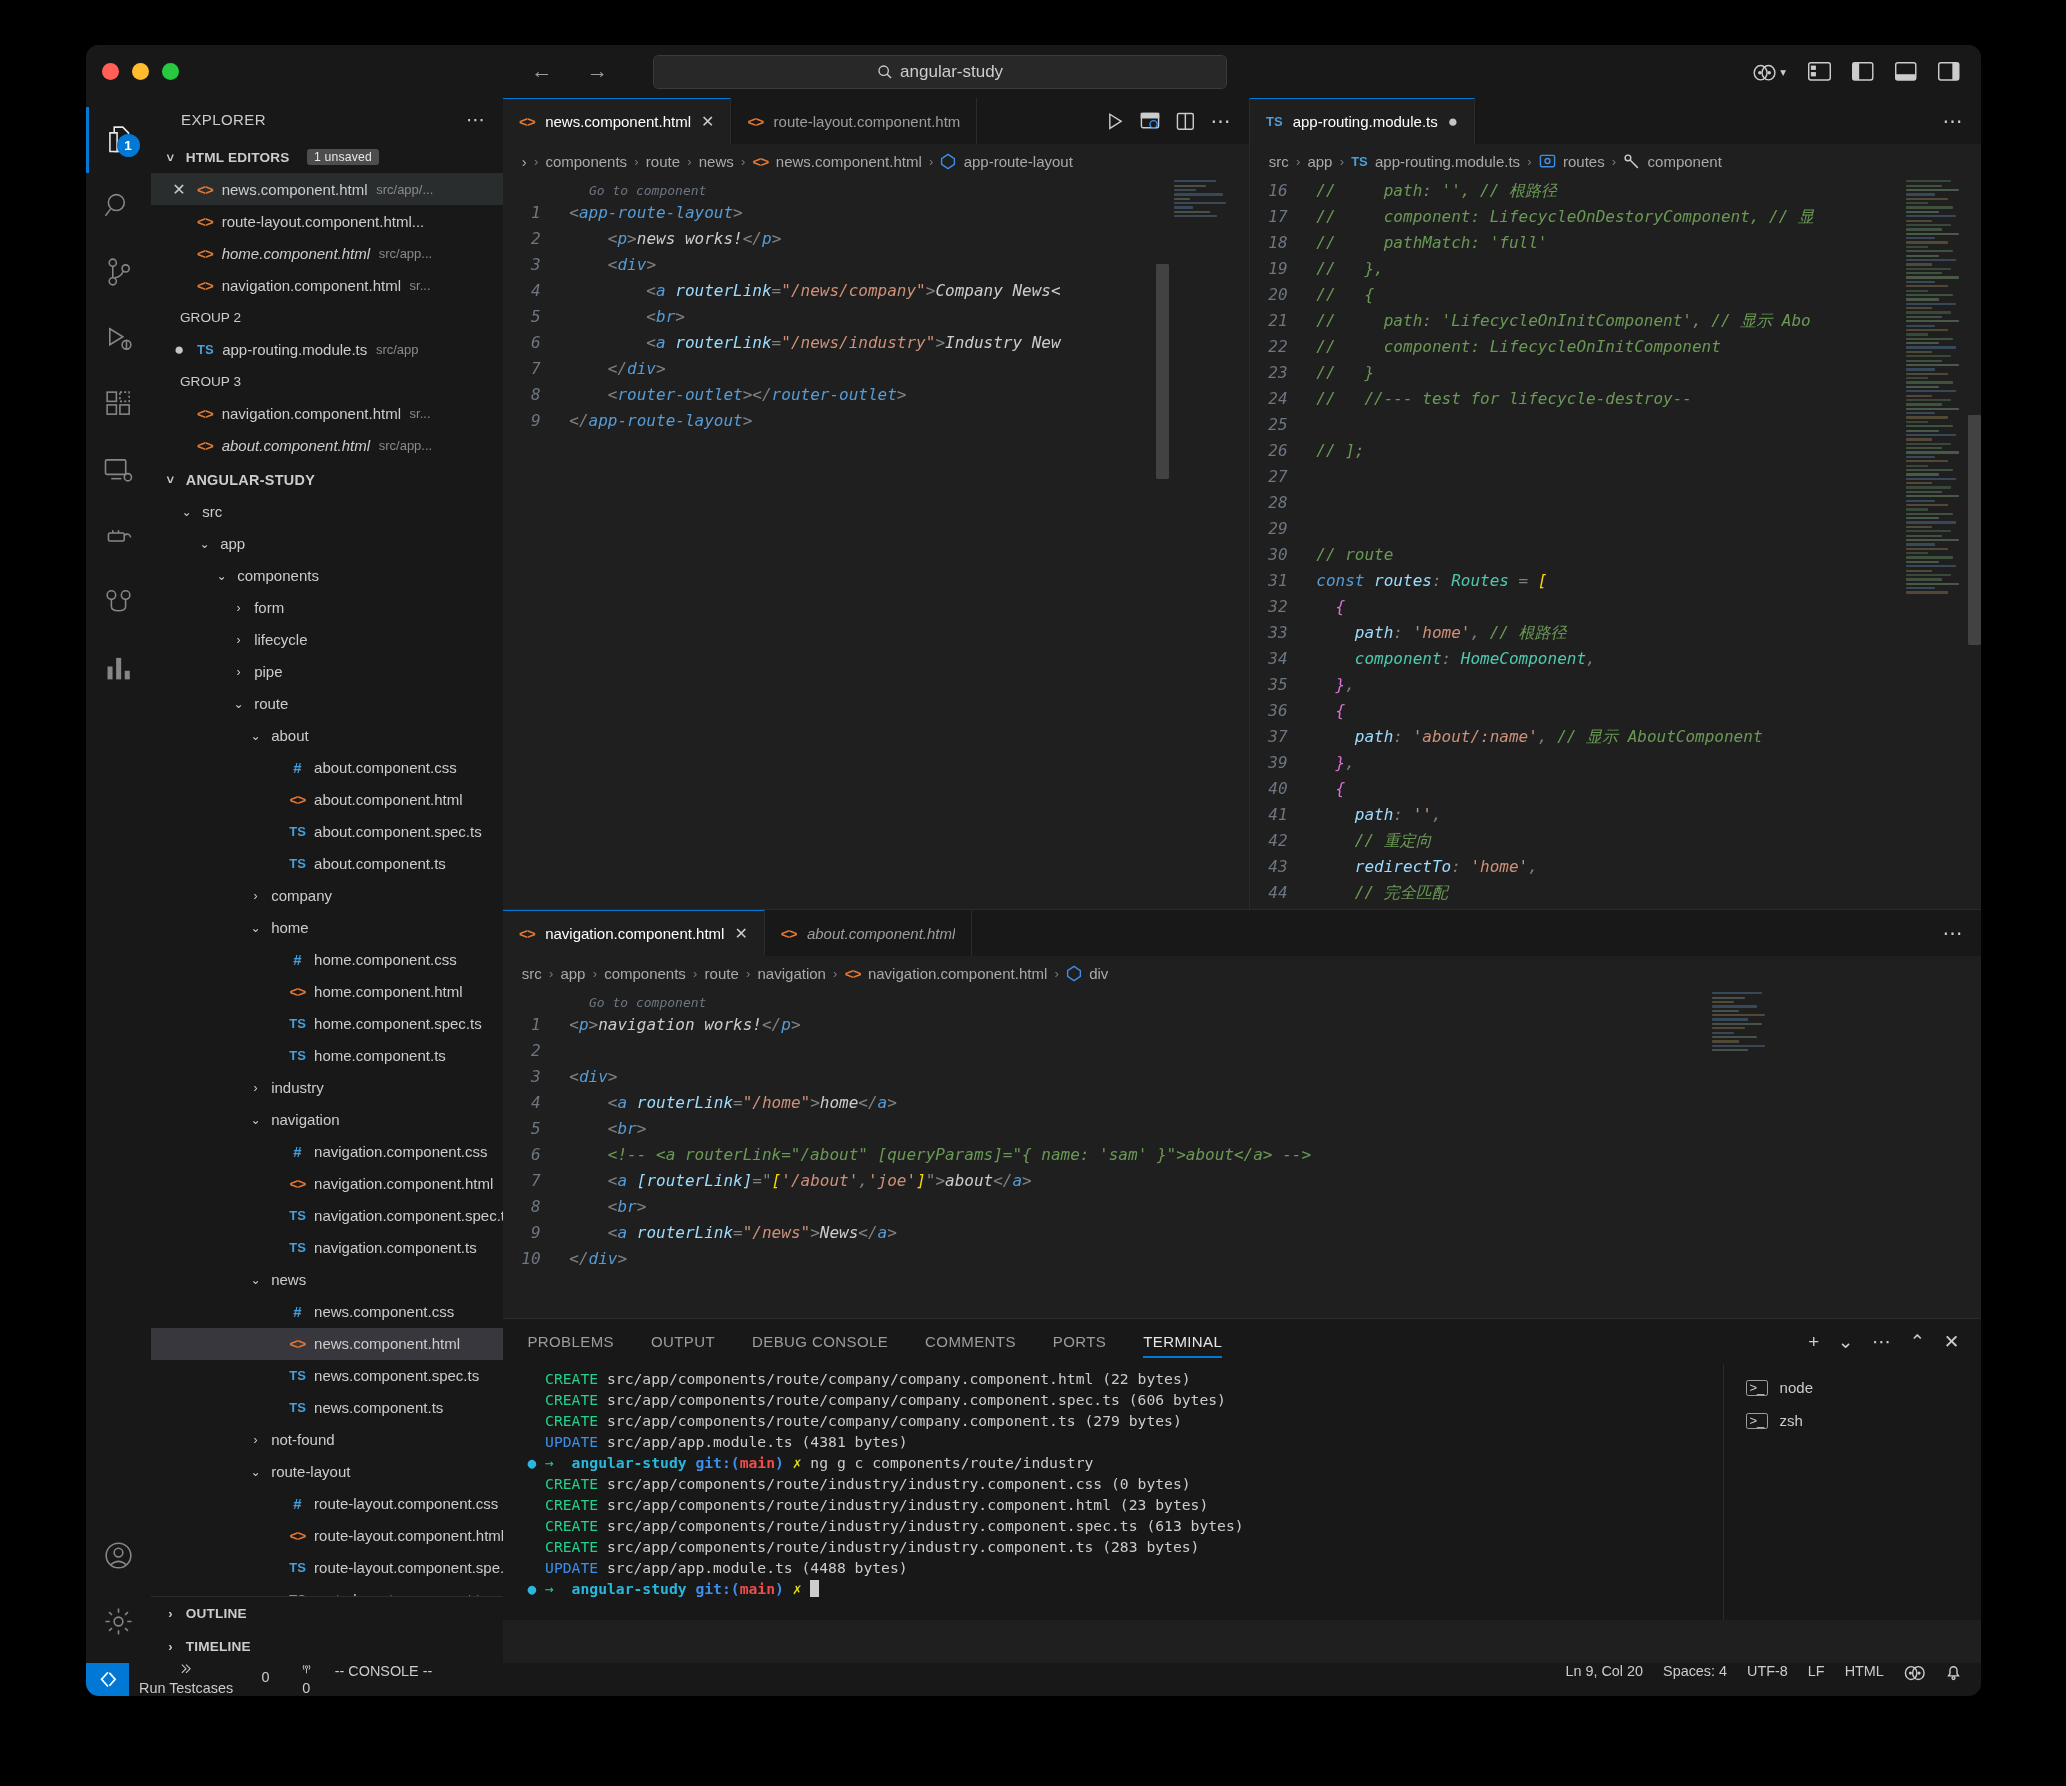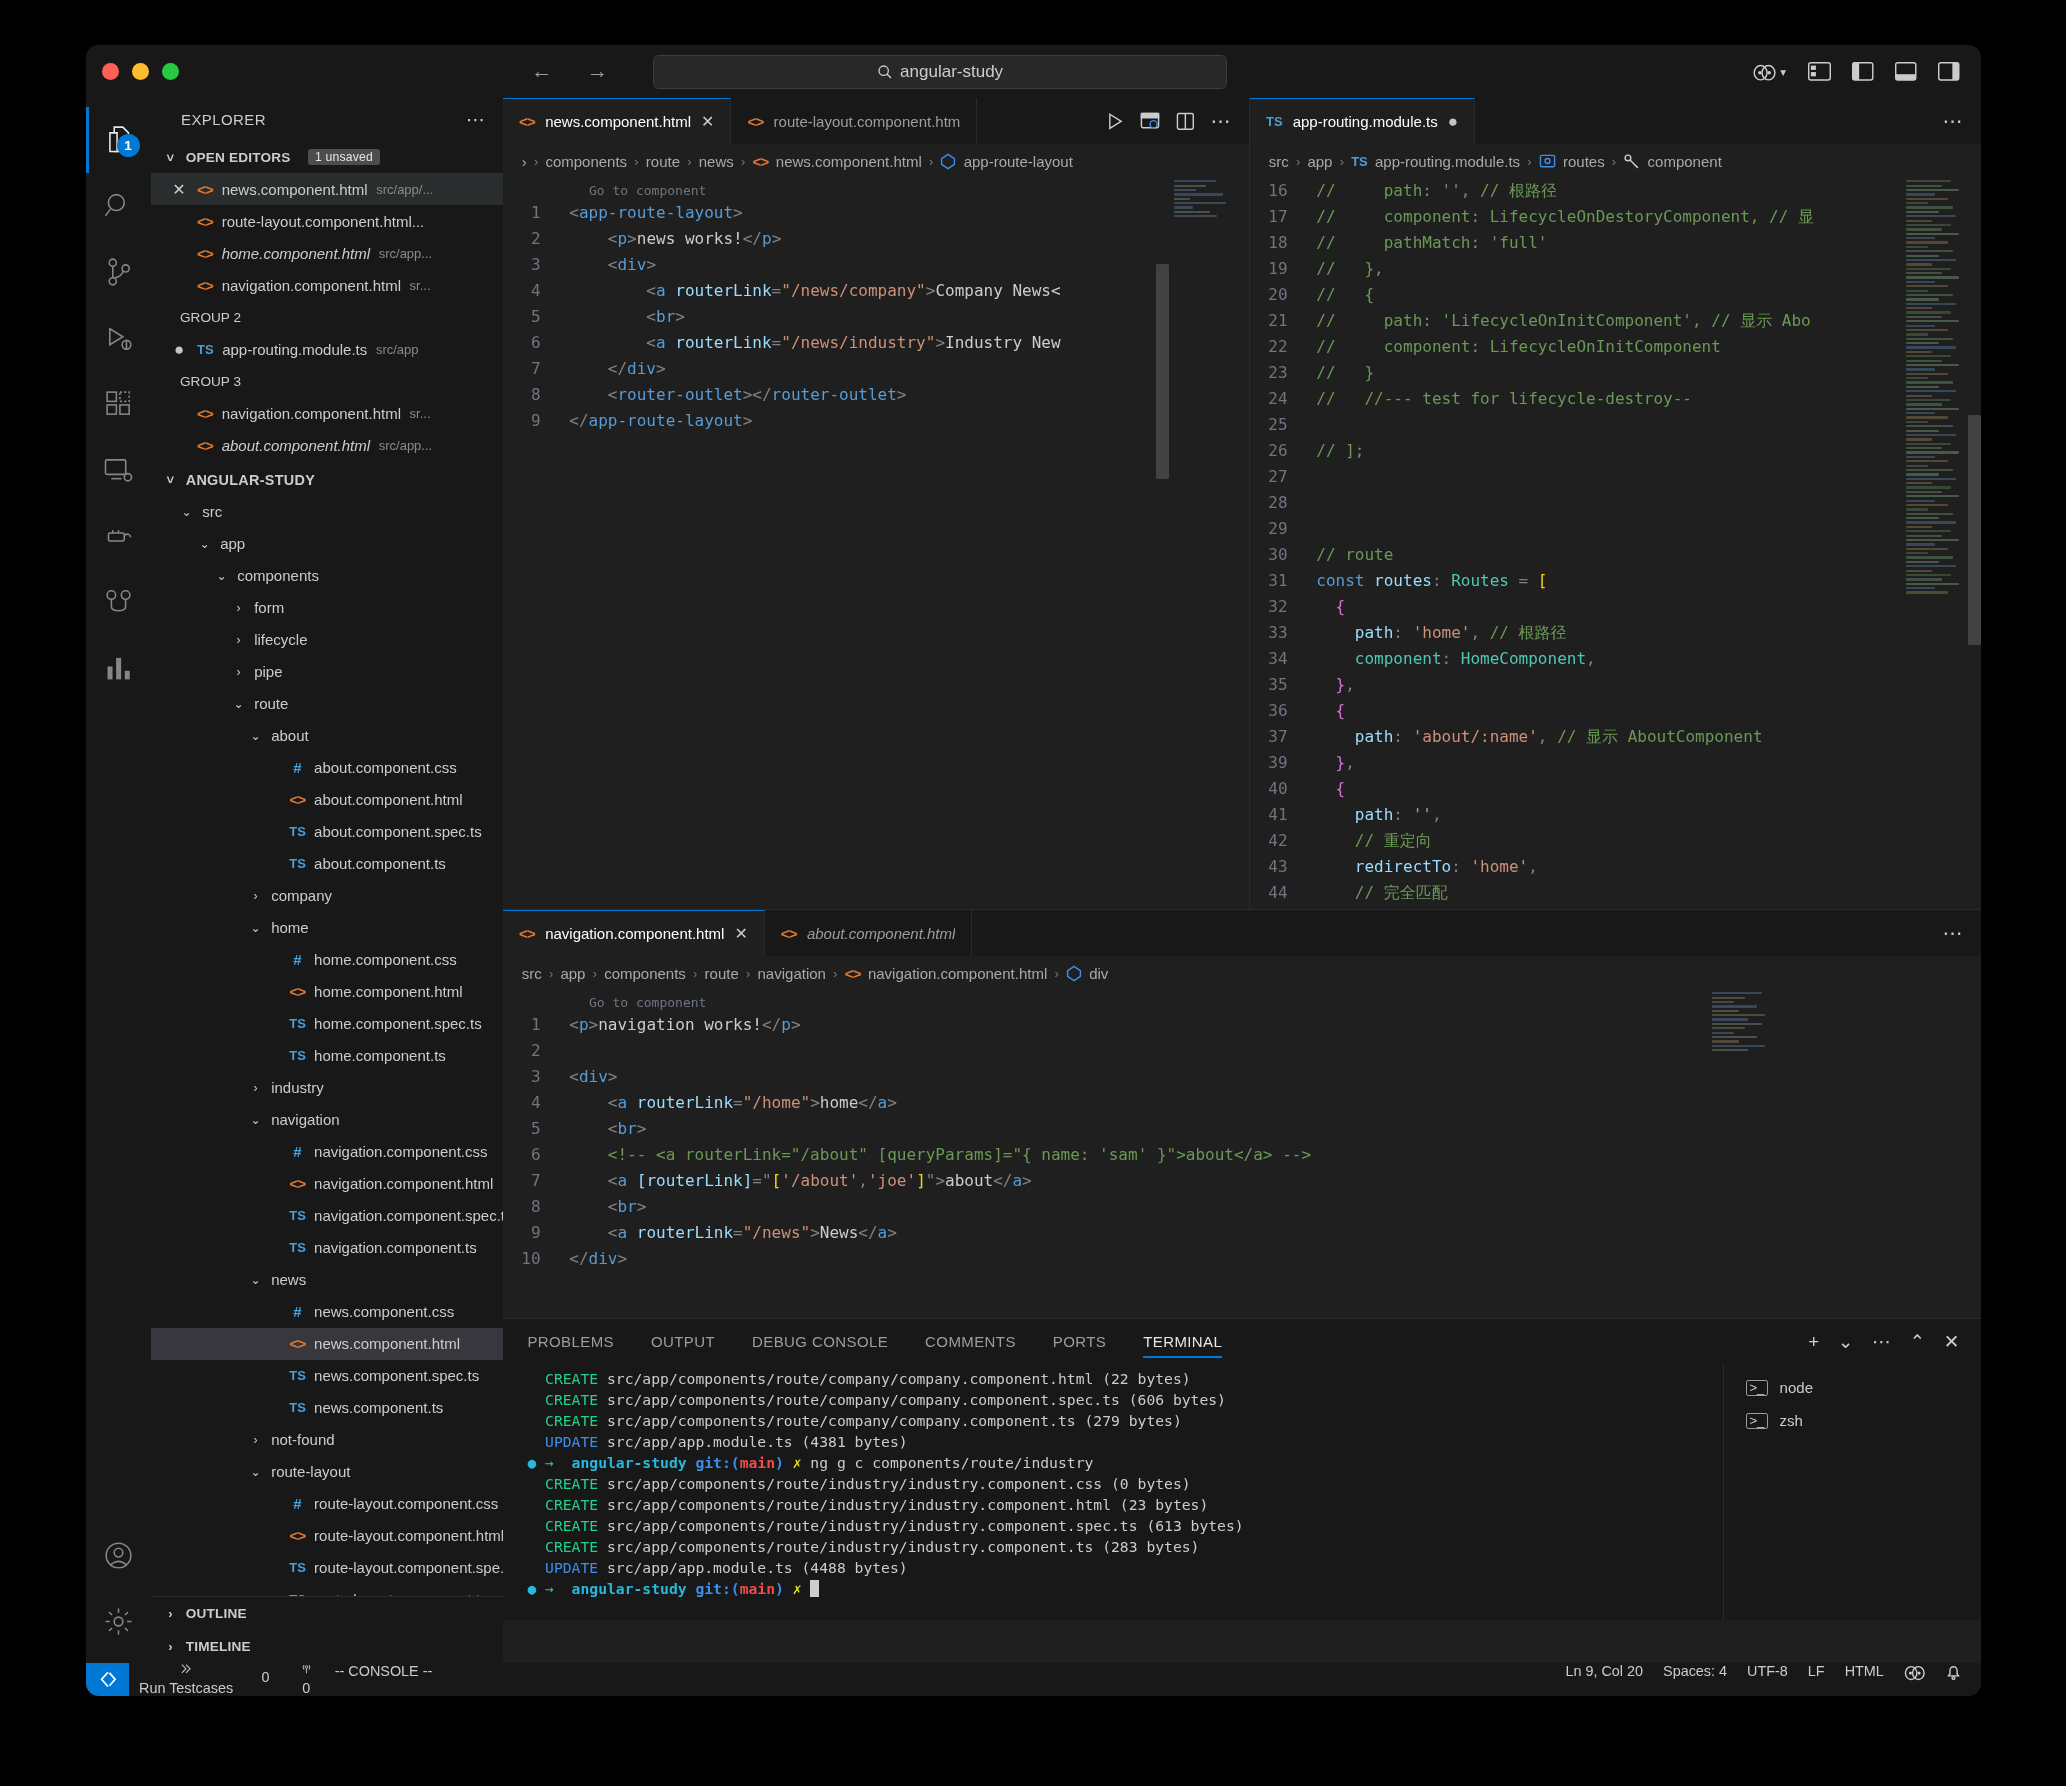--- a/index.html
+++ b/index.html
@@ -110,21 +110,21 @@
   .tab .tx { color:#cccccc; font-size:16px; }
   .tab .tdot { color:#c5c5c5; font-size:17px; line-height:1;}
   .tabactions { margin-left:auto; display:flex; align-items:center; gap:16px; padding:0 17px; color:#cccccc; }
   .breadcrumb {
     height:34px; display:flex; align-items:center; gap:7.2px; padding-left:18.7px;
     color:#a9a9a9; font-size:15px; white-space:nowrap; overflow:hidden;
   }
   .bc-sep { color:#7a7a7a; font-size:13px; }
   .code {
     flex:1; position:relative; overflow:hidden; font-family:"DejaVu Sans Mono", monospace;
-    font-size:16px; line-height:26px; color:#cccccc; background:#1f1f1f;
+    font-size:16px; line-height:26px; color:#cccccc; background:#1f1f1f;font-style:italic;
   }
   .codeline { display:flex; white-space:pre; }
   .ln { width:62px; flex:0 0 62px; text-align:right; padding-right:24.4px; color:#6e7681; }
   .ln.cur { color:#cccccc; }
   .hint { color:#6e7681; font-size:13px; padding-left:86px; height:21.5px; font-family:"DejaVu Sans Mono", monospace;}
   .ctext { padding-left:4.3px; }
   .hl-row { background:#2a2a2a; }
 
   
   .t-tag{color:#569cd6;} .t-attr{color:#9cdcfe;} .t-str{color:#ce9178;}
@@ -315,21 +315,21 @@
     </div>
 
     <div class="sidebar">
       <div class="sb-head">
         <span class="ttl">EXPLORER</span>
         <span class="dots">⋯</span>
       </div>
 
       <div class="section-head">
         <span class="chev">˅</span>
-        <span>OPEN EDITORS</span>
+        <span>HTML EDITORS</span>
         <span class="badge-unsaved">1 unsaved</span>
       </div>
 
       <div class="oe-row sel">
         <span class="oe-x">✕</span>
         <span class="icon-html">&lt;&gt;</span>
         <span class="oe-name">news.component.html</span>
         <span class="oe-path">src/app/...</span>
       </div>
       <div class="oe-row">

